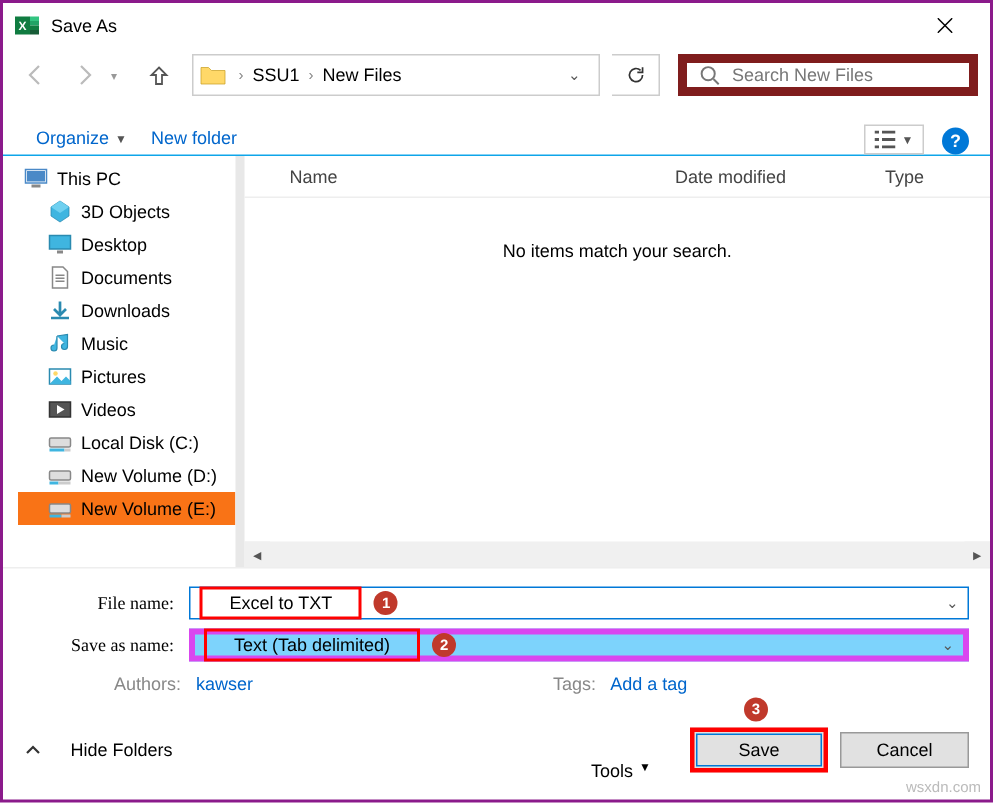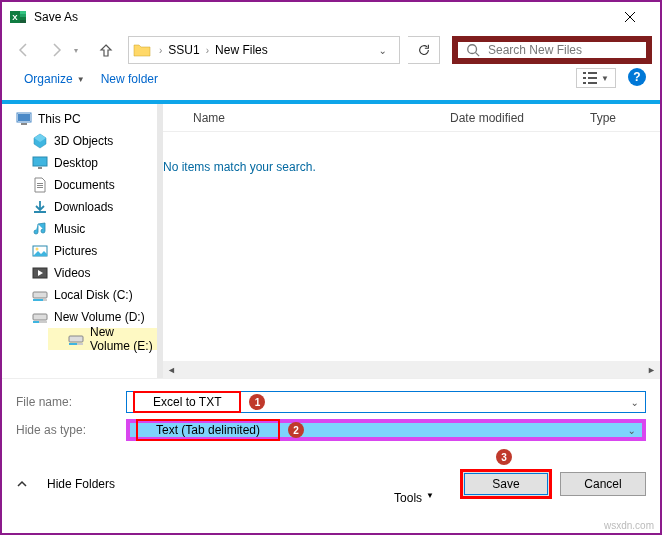--- a/index.html
+++ b/index.html
@@ -21,49 +21,49 @@
   .addressbar { flex: 1; height: 28px; border: 1px solid #ccc; display: flex; align-items: center; padding: 0 4px; margin: 0 4px; }
   .folder-ico { width: 18px; height: 18px; margin-right: 6px; }
   .crumb { padding: 0 4px; }
   .crumb-sep { color: #888; padding: 0 2px; font-size: 10px; }
   .addr-dd { margin-left: auto; color: #555; font-size: 10px; padding: 0 8px; }
   .refresh { width: 32px; height: 28px; border: 1px solid #ccc; border-left: none; display: flex; align-items: center; justify-content: center; margin-right: 8px; }
   .searchbox { width: 200px; height: 28px; border: 6px solid #7f1d1d; display: flex; align-items: center; padding: 0 8px; color: #777; }
   .searchbox svg { width: 14px; height: 14px; margin-right: 8px; stroke: #777; }
   
   
-  .toolbar { height: 36px; display: flex; align-items: flex-start; padding: 0 14px; border-bottom: 4px solid #0ea5e9; }
+  .toolbar { height: 36px; display: flex; align-items: flex-end; padding: 0 14px; border-bottom: 1px solid #0ea5e9; }
   .tb-item { color: #0066cc; padding: 4px 8px; display: flex; align-items: center; gap: 4px; cursor: pointer; }
   .tb-item .dd { font-size: 8px; color: #555; }
   .tb-spacer { flex: 1; }
   .view-btn { border: 1px solid #ccc; padding: 3px 6px; display: flex; align-items: center; gap: 4px; margin-right: 12px; }
   .help-ico { width: 18px; height: 18px; background: #0078d7; border-radius: 50%; color: #fff; display: flex; align-items: center; justify-content: center; font-weight: bold; font-size: 12px; }
   
   
   .main { display: flex; height: 274px; }
   .tree { width: 155px; overflow-y: auto; padding: 4px 0 4px 10px; }
   .tree-item { display: flex; align-items: center; height: 22px; padding: 2px 4px; gap: 6px; cursor: pointer; }
-  .tree-item.sel { background: #fef9c3; margin-left: 36px; }
+  .tree-item.sel { background: #f97316; }
   .tree-item .ico { width: 16px; height: 16px; flex-shrink: 0; }
   .tree-item.indent { padding-left: 20px; }
   .splitter { width: 6px; background: #e8e8e8; }
   .filelist { flex: 1; position: relative; }
   .columns { display: flex; height: 28px; align-items: center; border-bottom: 1px solid #eee; color: #444; }
   .col-name { padding-left: 30px; flex: 1; }
   .col-date { width: 140px; }
   .col-type { width: 70px; }
-  .empty-msg { text-align: left; color: #0369a1; padding-top: 28px; }
+  .empty-msg { text-align: center; color: #000000; padding-top: 28px; }
   .hscroll { position: absolute; bottom: 0; left: 0; right: 0; height: 17px; background: #f0f0f0; display: flex; }
   .hscroll .arrow { width: 17px; height: 17px; display: flex; align-items: center; justify-content: center; background: #f0f0f0; color: #555; font-size: 9px; }
   .hscroll .track { flex: 1; }
   
   
   .form { padding: 12px 14px 8px 14px; border-top: 1px solid #eee; }
   .form-row { display: flex; align-items: center; margin-bottom: 6px; }
-  .form-label { width: 110px; padding-right: 10px; color: #737373; }
+  .form-label { width: 110px; text-align: right; padding-right: 10px; color: #000000; font-family: Liberation Serif, serif; }
   .form-input { flex: 1; height: 22px; border: 1px solid #0078d7; padding: 0 6px; display: flex; align-items: center; position: relative; background: #fff; }
   .form-input.combo { border: 4px solid #d946ef; background: #7dd3fc; }
   .form-input .dd-arrow { position: absolute; right: 6px; font-size: 10px; color: #555; }
   .redbox { border: 2px solid #ff0000; padding: 0 18px; display: inline-block; line-height: 18px; }
   .annot { display: inline-flex; width: 16px; height: 16px; border-radius: 50%; color: #fff; align-items: center; justify-content: center; font-size: 10px; font-weight: bold; margin-left: 8px; }
   .annot.a1 { background: #c0392b; }
   .annot.a2 { background: #c0392b; }
   .annot.a3 { background: #c0392b; }
   .meta-row { display: flex; padding-left: 60px; gap: 40px; margin-top: 8px; }
   .meta-label { color: #888; }
@@ -276,27 +276,39 @@
 <div class="form">
   <div class="form-row">
     <div class="form-label">File name:</div>
     <div class="form-input">
       <span class="redbox">Excel to TXT</span>
       <span class="annot a1">1</span>
       <span class="dd-arrow">⌄</span>
     </div>
   </div>
   <div class="form-row">
-    <div class="form-label">Hide as type:</div>
+    <div class="form-label">Save as name:</div>
     <div class="form-input combo">
       <span class="redbox">Text (Tab delimited)</span>
       <span class="annot a2">2</span>
       <span class="dd-arrow">⌄</span>
     </div>
   </div>
+  <div class="meta-row">
+    <div>
+      <span class="meta-label">Authors:</span>
+      &nbsp;
+      <span class="meta-link">kawser</span>
+    </div>
+    <div style="margin-left:160px">
+      <span class="meta-label">Tags:</span>
+      &nbsp;
+      <span class="meta-link">Add a tag</span>
+    </div>
+  </div>
 </div>
 
 <div class="footer">
   <div class="hide-folders">
     <svg width="12" height="12" viewBox="0 0 12 12">
         <path d="M2 8 L6 4 L10 8" fill="none" stroke="#333" stroke-width="1.5"></path>
       </svg>
     <span>Hide Folders</span>
   </div>
   <div class="footer-spacer"></div>

